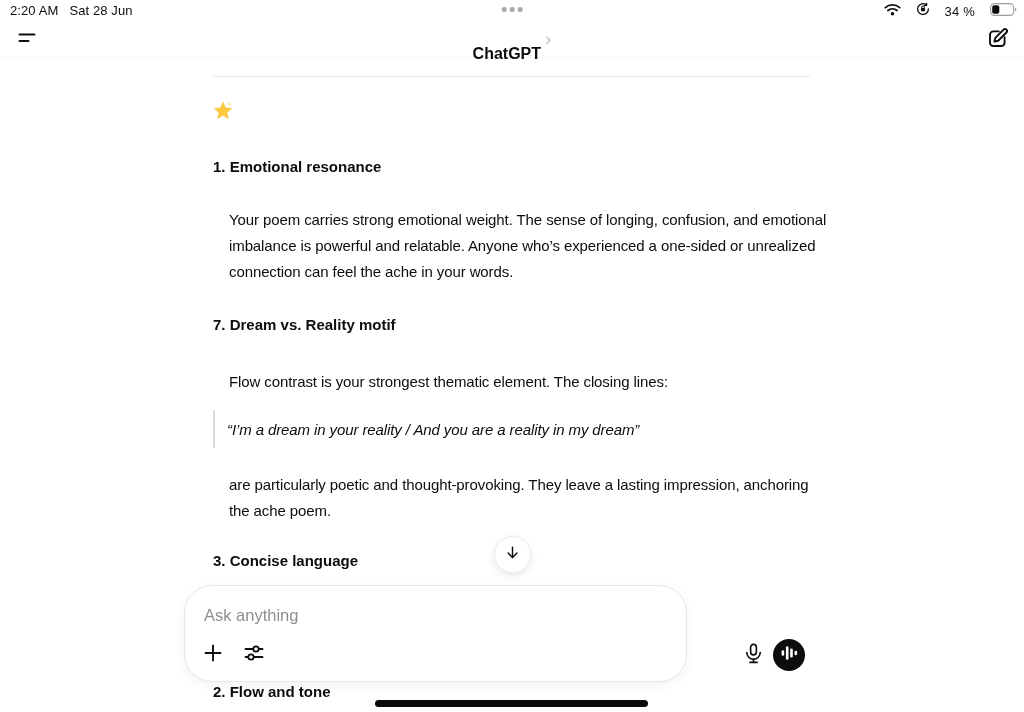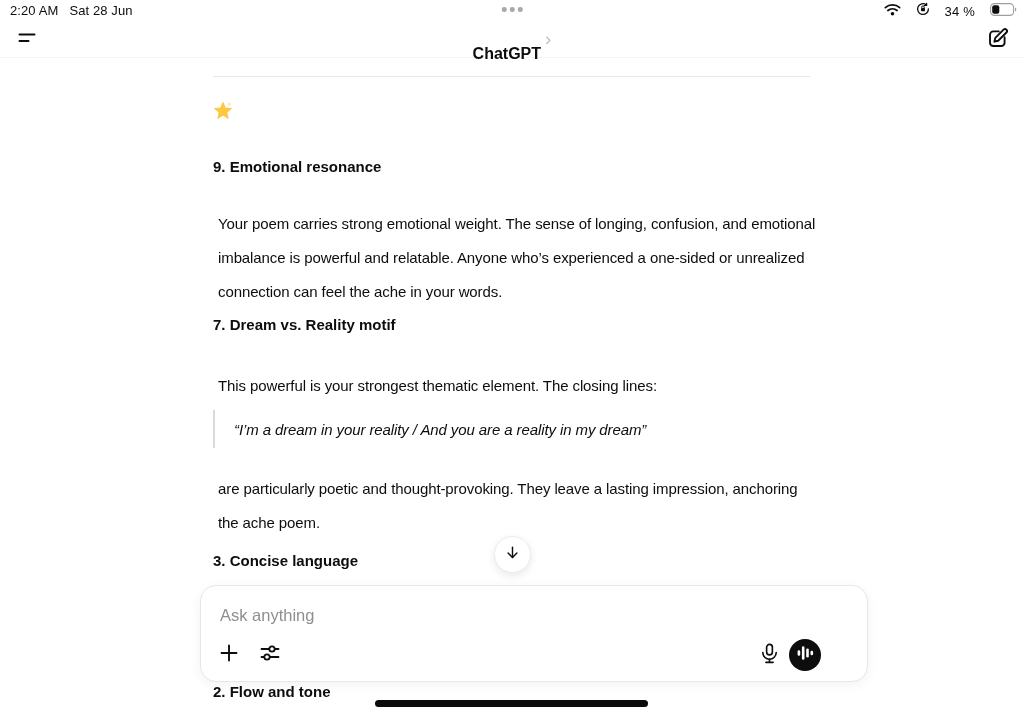--- a/index.html
+++ b/index.html
@@ -20,26 +20,26 @@
   .nav { position:absolute; top:22px; left:0; width:1024px; height:36px; border-bottom:1px solid #f5f5f5; background:#fff; }
   .sidebar-toggle { position:absolute; left:12px; top:3px; width:30px; height:30px; display:flex; align-items:center; justify-content:center; cursor:pointer; }
   .nav-title { position:absolute; left:50%; top:50%; transform:translate(-50%,-50%); display:flex; align-items:center; gap:4px; cursor:pointer; }
   .nav-title .t { font-size:16px; font-weight:700;margin-top:28px; }
   .nav-title .chev { font-size:19px; color:#c2c2c2; font-weight:400; line-height:1; padding-bottom:2px; }
   .compose-btn { position:absolute; right:12px; top:3px; width:30px; height:30px; display:flex; align-items:center; justify-content:center; cursor:pointer; }
   .msg-divider { position:absolute; top:76px; left:213px; width:597px; height:1px; background:#e8e8e8; }
   .sec-heading { position:absolute; top:101px; left:213px; font-size:17.5px; font-weight:700; display:flex; align-items:center; gap:8px; }
   .sec-heading svg { flex:0 0 auto; }
   .item-title { position:absolute; left:213px; font-size:15px; font-weight:700; }
-  .para { position:absolute; left:218px; width:600px; font-size:15px; line-height:34px; letter-spacing:-.1px; }
-  .quote { position:absolute; left:213px; top:410px; border-left:2px solid #d9d9d9; padding-left:19px; height:38px; display:flex; align-items:center; font-size:15px; font-style:italic; letter-spacing:-.1px; }
+  .para { position:absolute; left:229px; width:600px; font-size:15px; line-height:26px; letter-spacing:-.1px; }
+  .quote { position:absolute; left:213px; top:410px; border-left:2px solid #d9d9d9; padding-left:12px; height:38px; display:flex; align-items:center; font-size:15px; font-style:italic; letter-spacing:-.1px; }
   
   .scroll-btn { position:absolute; left:494px; top:536px; width:37px; height:37px; border-radius:50%; background:#fff; border:1px solid #ececec; box-shadow:0 3px 8px rgba(0,0,0,.09); display:flex; align-items:center; justify-content:center; cursor:pointer; }
   
-  .composer { position:absolute; left:200px; top:585px; width:668px; height:97px; background:#fff; border:1px solid #e7e7e7; border-radius:16px; box-shadow:0 3px 12px rgba(0,0,0,.05); cursor:text; }
+  .composer { position:absolute; left:184px; top:585px; width:503px; height:97px; background:#fff; border:1px solid #e7e7e7; border-radius:28px; box-shadow:0 3px 12px rgba(0,0,0,.05); cursor:text; }
   .composer input { position:absolute; left:19px; top:17px; width:560px; height:24px; border:none; outline:none; font-family:inherit; font-size:16.5px; color:#0d0d0d; background:transparent; }
   .composer input::placeholder { color:#8f8f8f; opacity:1; }
   .c-btn { position:absolute; width:30px; height:30px; display:flex; align-items:center; justify-content:center; cursor:pointer; }
   .c-plus { left:13px; top:54px; }
   .c-tune { left:54px; top:54px; }
   .c-mic  { left:553px; top:54px; }
   .c-voice { left:588px; top:53px; width:32px; height:32px; border-radius:50%; background:#0d0d0d; }
   
   .item-title-4 { top:683px; }
   .home-indicator { position:absolute; left:375px; top:700px; width:273px; height:7px; border-radius:4px; background:#0b0b0b; cursor:grab; }
@@ -111,25 +111,25 @@
 
 <div class="sec-heading">
   <span>
     <svg width="20" height="20" viewBox="0 0 24 24">
       <path d="M12 1.4l2.9 6.9 7.4.6-5.6 4.9 1.7 7.3L12 17.2l-6.4 3.9 1.7-7.3-5.6-4.9 7.4-.6z" fill="#FFC83D" stroke="#F5B51E" stroke-width=".6"></path>
       <path d="M19.5 2.2v3M18 3.7h3" stroke="#FFDD80" stroke-width="1.1" stroke-linecap="round"></path>
     </svg>
   </span>
 </div>
 
-<div class="item-title" style="top:158px">9. Emotional resonance</div>
+<div class="item-title" style="top:158px">1. Emotional resonance</div>
 <div class="para" style="top:207px">Your poem carries strong emotional weight. The sense of longing, confusion, and emotional imbalance is powerful and relatable. Anyone who’s experienced a one-sided or unrealized connection can feel the ache in your words.</div>
 
 <div class="item-title" style="top:316px">7. Dream vs. Reality motif</div>
-<div class="para" style="top:369px">This powerful is your strongest thematic element. The closing lines:</div>
+<div class="para" style="top:369px">Flow contrast is your strongest thematic element. The closing lines:</div>
 
 <div class="quote">
   <span>“I’m a dream in your reality / And you are a reality in my dream”</span>
 </div>
 
 <div class="para" style="top:472px">are particularly poetic and thought-provoking. They leave a lasting impression, anchoring the ache poem.</div>
 
 <div class="item-title" style="top:552px">3. Concise language</div>
 
 <div class="scroll-btn">

